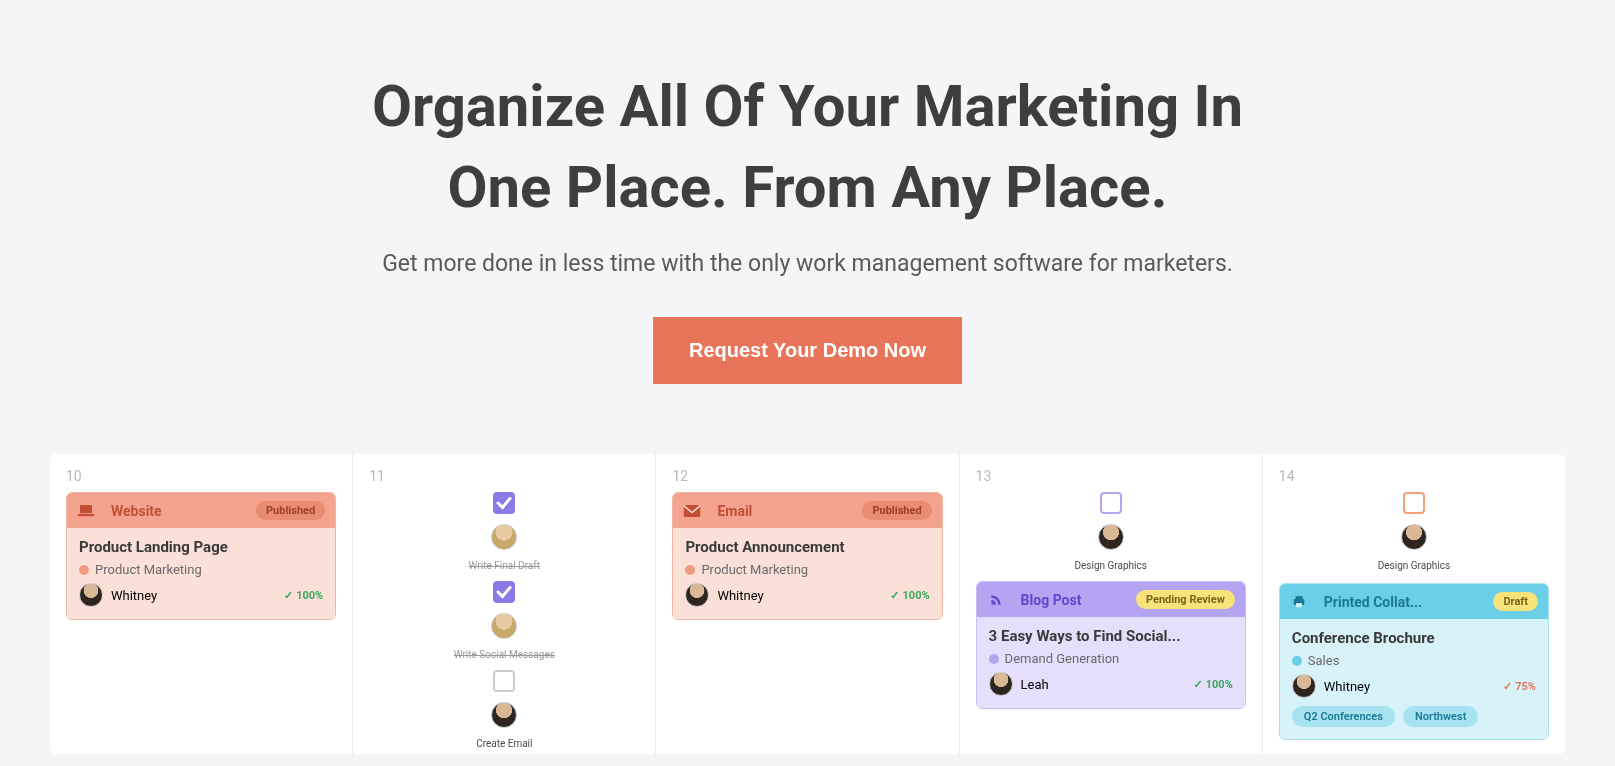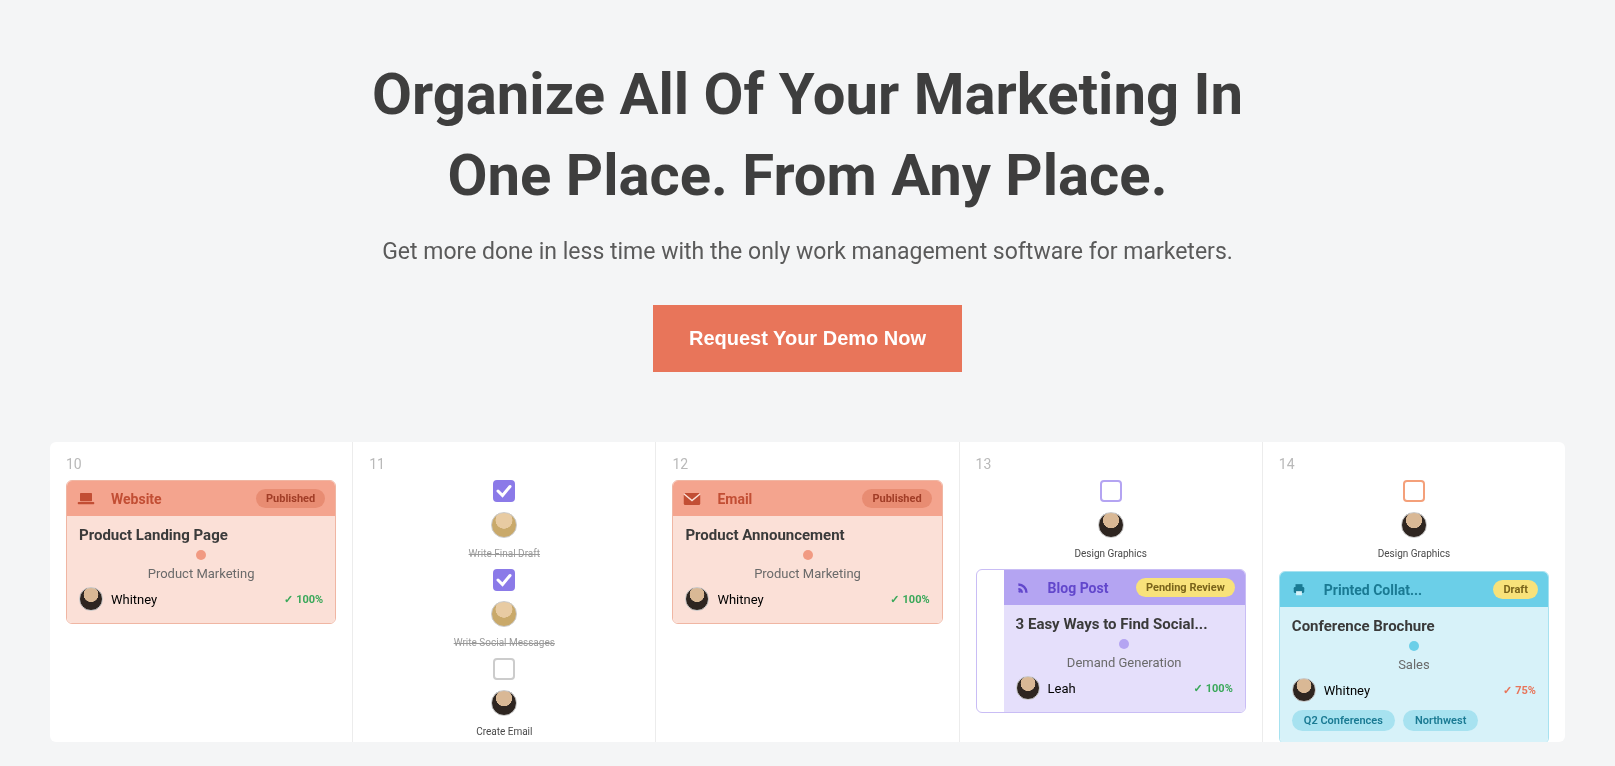--- a/index.html
+++ b/index.html
@@ -11,21 +11,21 @@
   height: 766px;
   overflow: hidden;
 }
 .hero { text-align: center; padding-top: 50px; }
 .hero h1 {
   font-size: 58px;
   font-weight: 700;
   color: #3e3e3e;
   line-height: 1.4;
   max-width: 1100px;
-  margin: 4px auto;
+  margin: 16px auto;
 }
 .hero .sub {
   font-size: 23px;
   color: #5a5a5a;
   margin-top: 22px;
 }
 .cta {
   display: inline-block;
   margin-top: 40px;
   background: #e8755a;
@@ -104,36 +104,36 @@
 .card .chead .ic { width:18px; height:14px; flex-shrink:0; }
 .card .chead .ctype { flex: 1; }
 .badge {
   font-size: 11px;
   font-weight: 700;
   padding: 3px 10px;
   border-radius: 999px;
 }
 .card .cbody { padding: 10px 12px 12px 12px; }
 .ctitle { font-weight: 700; color:#3a3a3a; font-size:15px; margin-bottom:6px; white-space:nowrap; overflow:hidden; text-overflow:ellipsis; }
-.ctag { display:flex; align-items:center; gap:6px; color:#6a6a6a; font-size:13px; margin-bottom:6px;flex-direction:column;}
+.ctag { display:flex; align-items:center; gap:6px; color:#6a6a6a; font-size:13px; margin-bottom:6px;}
 .dot { width:10px; height:10px; border-radius:50%; flex-shrink:0;}
 .cfoot { display:flex; align-items:center; gap:8px; }
 .cfoot .owner { flex:1; color:#000000; font-size:13px; }
 .pct { color:#3aa85a; font-weight:700; font-size:11px; display:flex; align-items:center; gap:3px;}
 .pct.orange { color:#e8755a; }
 .pct::before { content:"✓"; }
 
 .card.salmon .chead { background:#f4a48e; color:#c24e34; }
 .card.salmon .chead .badge { background:#e88c72; color:#a13d27; }
 .card.salmon .cbody { background:#fbe0d7; }
 .card.salmon { border:1px solid #f0b6a3; }
 .card.purple .chead { background:#b4a4f2; color:#6247cc; }
 .card.purple .chead .badge { background:#f8e27a; color:#7a641a; }
 .card.purple .cbody { background:#e5dffb; }
-.card.purple { border:1px solid #c9bdf5;padding-left:27px; }
+.card.purple { border:1px solid #c9bdf5; }
 .card.cyan .chead { background:#6bcfe8; color:#1a7a93; }
 .card.cyan .chead .badge { background:#f8e27a; color:#7a641a; }
 .card.cyan .cbody { background:#d7f2f9; }
 .card.cyan { border:1px solid #a7e2f0;margin-top:12px; }
 .pills { display:flex; gap:8px; margin-top:8px; flex-wrap:wrap;}
 .pill { background:#a7e2f0; color:#1a7a93; font-size:11px; font-weight:600; padding:4px 12px; border-radius:999px; }
 
 .ic svg { width:100%; height:100%; display:block; }
 </style>
 </head>

